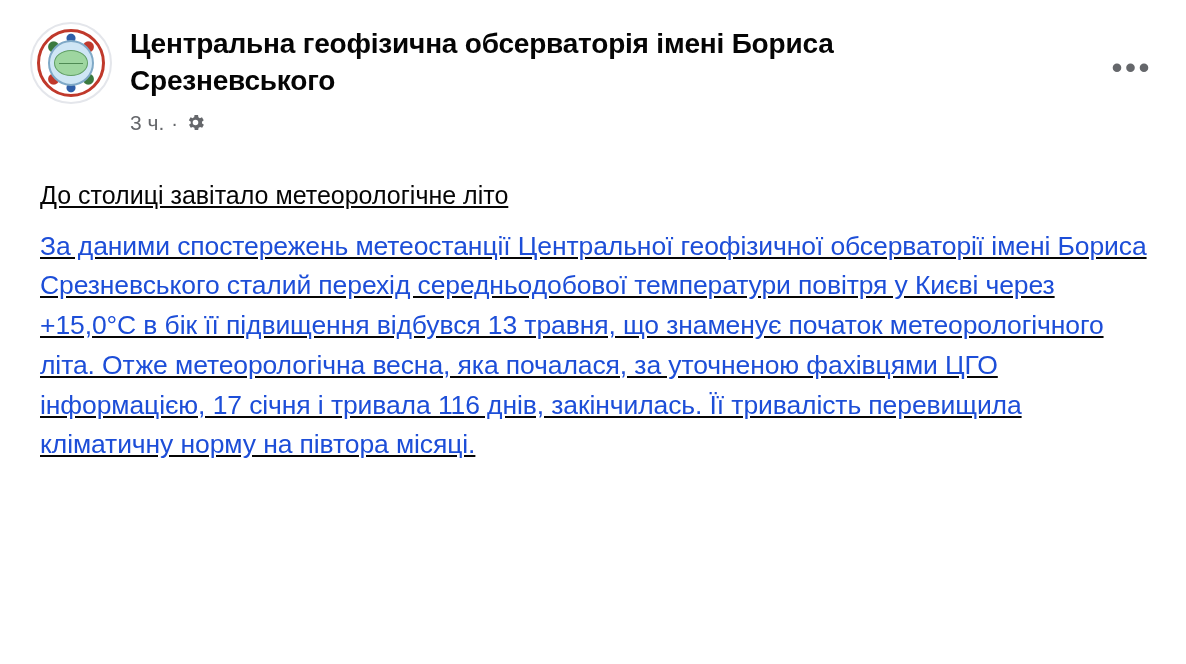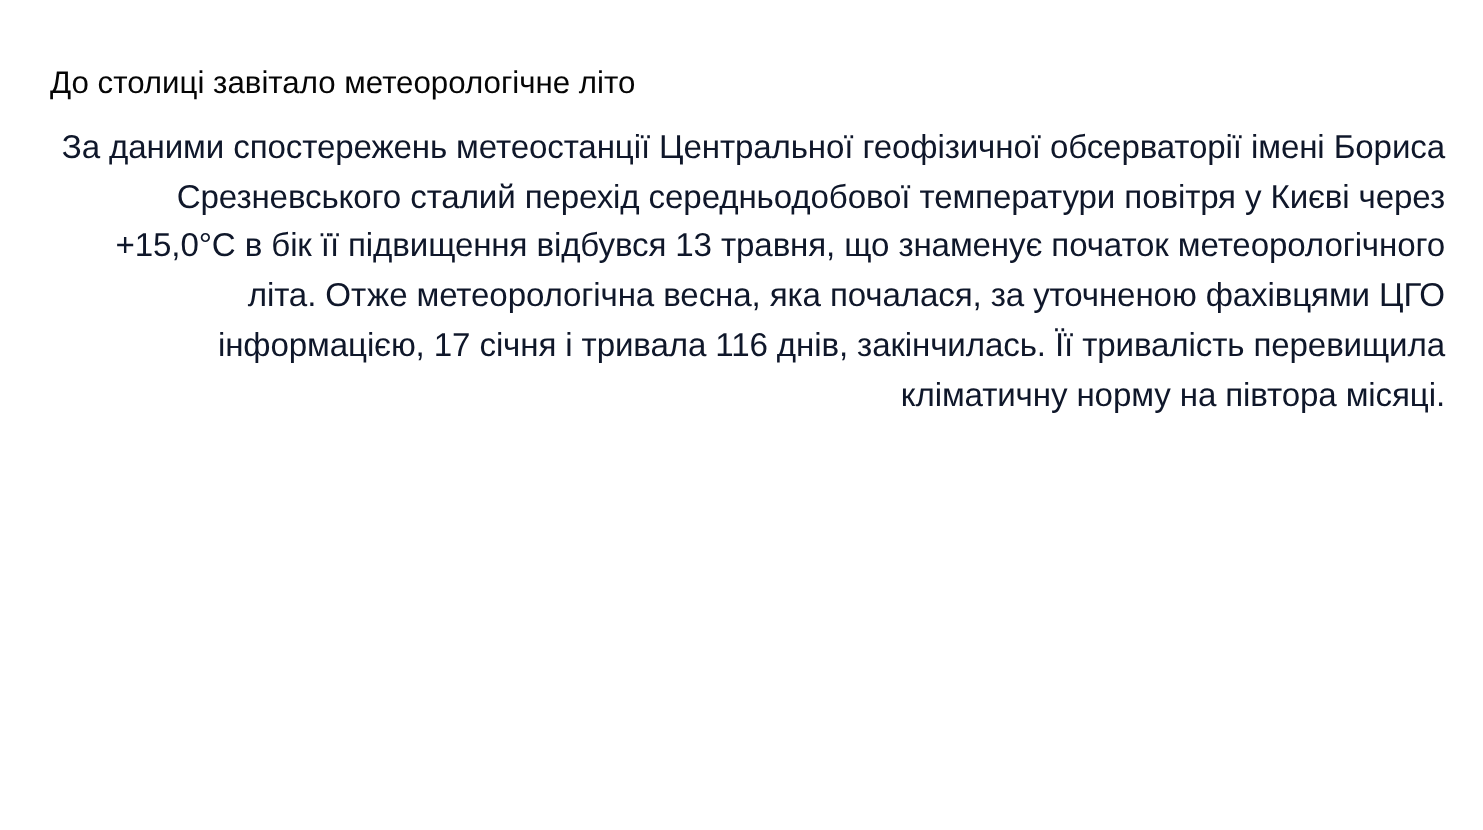--- a/index.html
+++ b/index.html
@@ -129,43 +129,67 @@
     cursor: pointer;
     color: #65676b;
     letter-spacing: 3px;
     font-size: 30px;
     line-height: 0;
     font-weight: bold;
     user-select: none;
   }
 
   .post-body {
-    margin-top: 28px;
+    margin-top: 44px;
+    text-decoration: underline;
   }
 
   .lede {
     font-size: 25px;
     line-height: 1.35;
     color: #050505;
     margin: 0 0 14px 10px;
   }
 
   .paragraph {
     font-size: 26.5px;
     line-height: 1.50;
-    color: #0f172a;
+    color: #1d4ed8;
     margin: 0 0 8px 10px;
     letter-spacing: -0.1px;
-    text-align: right;
   }
 </style>
 </head>
 <body>
 
 <div class="post">
 
+  <div class="post-header">
+
+    <div class="avatar">
+      <div class="ring1"></div>
+      <div class="ring2"></div>
+      <div class="globe"></div>
+    </div>
+
+    <div class="header-text">
+      <div class="page-name">Центральна геофізична обсерваторія імені Бориса Срезневського</div>
+
+      <div class="meta-row">
+        <span>3 ч.</span>
+        <span class="meta-dot">·</span>
+        <span class="gear-icon">
+          <svg viewBox="0 0 24 24" fill="currentColor" aria-hidden="true">
+            <path d="M19.4 13a7.6 7.6 0 0 0 0-2l2-1.6-2-3.4-2.4 1a7.7 7.7 0 0 0-1.7-1l-.4-2.6h-4l-.4 2.6c-.6.2-1.2.6-1.7 1l-2.4-1-2 3.4L6.6 11a7.6 7.6 0 0 0 0 2l-2 1.6 2 3.4 2.4-1c.5.4 1.1.8 1.7 1l.4 2.6h4l.4-2.6c.6-.2 1.2-.6 1.7-1l2.4 1 2-3.4-2-1.6zM12 15.2A3.2 3.2 0 1 1 12 8.8a3.2 3.2 0 0 1 0 6.4z"></path>
+          </svg>
+        </span>
+      </div>
+    </div>
+
+    <div class="menu-button">•••</div>
+  </div>
 
   <div class="post-body">
     <p class="lede">До столиці завітало метеорологічне літо</p>
     <p class="paragraph">За даними спостережень метеостанції Центральної геофізичної обсерваторії імені Бориса Срезневського сталий перехід середньодобової температури повітря у Києві через +15,0°С в бік її підвищення відбувся 13 травня, що знаменує початок метеорологічного літа. Отже метеорологічна весна, яка почалася, за уточненою фахівцями ЦГО інформацією, 17 січня і тривала 116 днів, закінчилась. Її тривалість перевищила кліматичну норму на півтора місяці.</p>
   </div>
 
 </div>
 
 </body></html>

